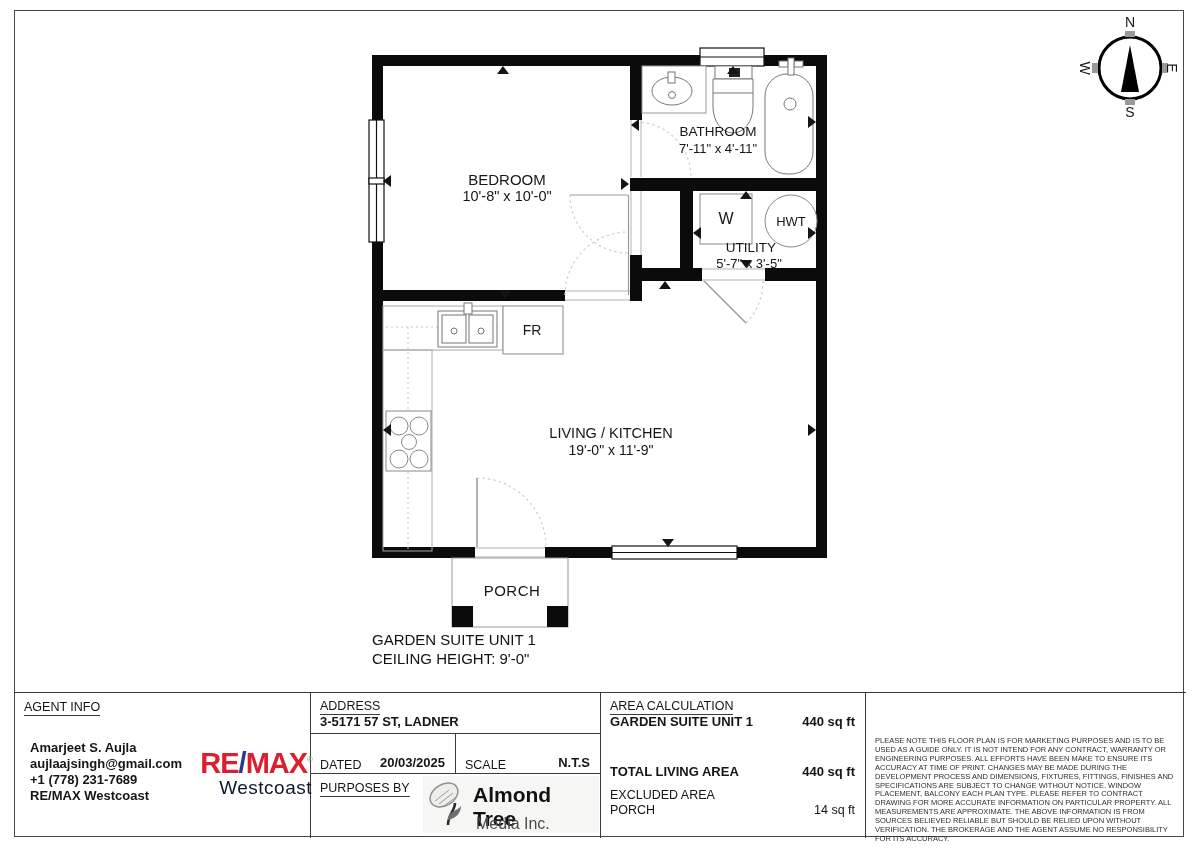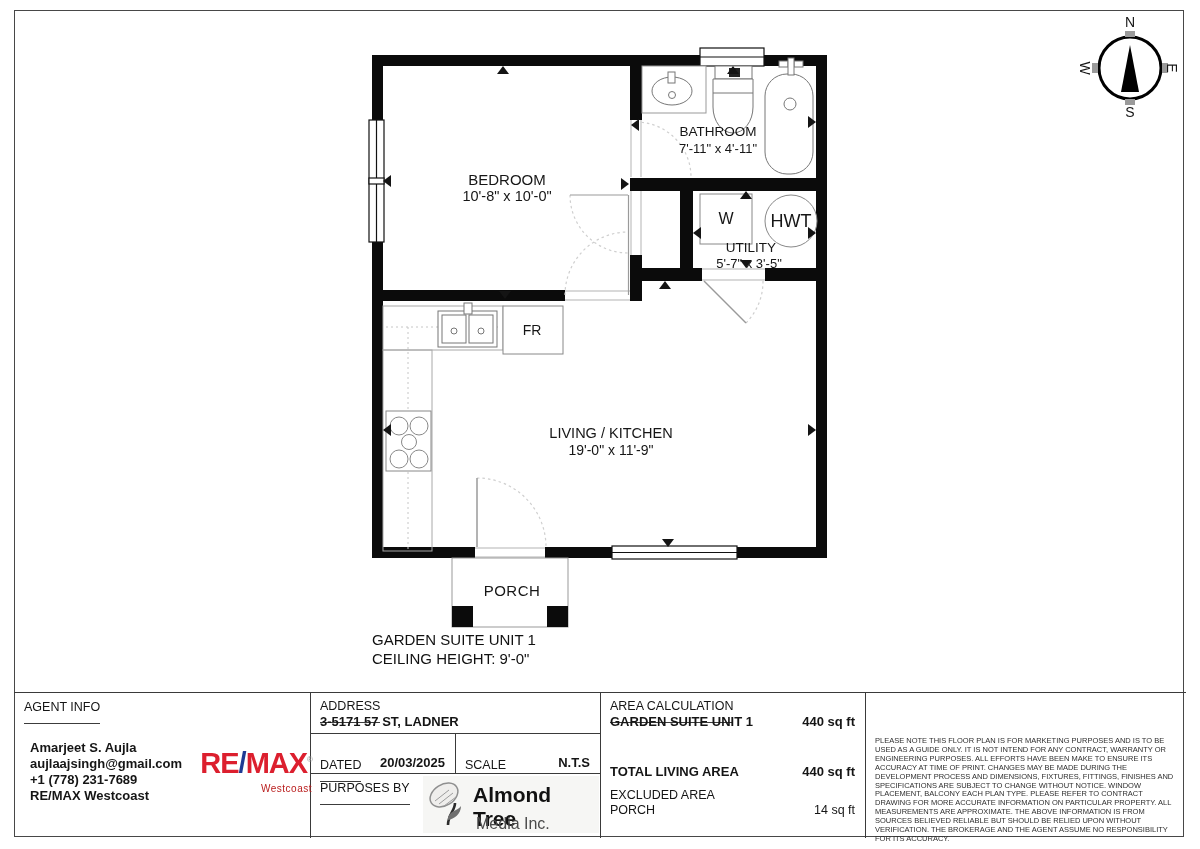--- a/index.html
+++ b/index.html
@@ -1,30 +1,30 @@
 <!DOCTYPE html>
 <html><head>
 <meta charset="utf-8">
 <style>
   html,body{margin:0;padding:0;background:#fff;}
   .page{position:relative;width:1200px;height:849px;background:#fff;overflow:hidden;
         font-family:"Liberation Sans","DejaVu Sans",sans-serif;color:#151515;}
   .abs{position:absolute;}
   .lbl{position:absolute;transform:translate(-50%,-50%);white-space:nowrap;color:#161616;}
   .rot90{transform:translate(-50%,-50%) rotate(90deg);}
-  .u{border-bottom:1px solid #3c3c3c;padding-bottom:9px;display:inline-block;}
+  .u{border-bottom:1px solid #3c3c3c;padding-bottom:1px;display:inline-block;}
   .b{font-weight:bold;}
   .vl{position:absolute;width:1.4px;background:#3a3a3a;}
   .hl{position:absolute;height:1.4px;background:#3a3a3a;}
   .pageborder{position:absolute;left:14px;top:10px;width:1170px;height:827px;
               border:1.6px solid #474747;box-sizing:border-box;}
   .cell-label{font-size:12.5px;}
   .right{text-align:right;}
   .remax-main{font-size:29px;font-weight:800;letter-spacing:-1px;line-height:28px;}
-  .remax-sub{font-size:10px;letter-spacing:.5px;color:#b91c1c;margin-top:6px;}
+  .remax-sub{font-size:19px;letter-spacing:.5px;color:#0f172a;margin-top:0px;}
   .almond-box{position:absolute;left:423px;top:776px;width:176px;height:57px;background:#f6f6f4;}
   .almond-t1{position:absolute;left:50px;top:7px;font-size:21px;font-weight:800;color:#111;}
   .almond-t2{position:absolute;left:53px;top:39px;font-size:16px;color:#4a4a4a;text-align:right;}
   .disclaimer{position:absolute;left:875px;top:737px;width:300px;font-size:7.5px;
               line-height:8.9px;color:#2e2e2e;}
   .caption{position:absolute;left:372px;top:630px;font-size:15px;line-height:19px;color:#111;}
 </style>
 </head>
 <body>
 
@@ -196,21 +196,21 @@
   <div class="lbl" style="left:718px;top:148px;font-size:13px">7'-11" x 4'-11"</div>
 
   <div class="lbl" style="left:751px;top:247px;font-size:13.5px">UTILITY</div>
   <div class="lbl" style="left:749px;top:263px;font-size:13px">5'-7" x 3'-5"</div>
 
   <div class="lbl" style="left:611px;top:433px;font-size:14.5px">LIVING / KITCHEN</div>
   <div class="lbl" style="left:611px;top:450px;font-size:14px">19'-0" x 11'-9"</div>
 
   <div class="lbl" style="left:532px;top:330px;font-size:14px">FR</div>
   <div class="lbl" style="left:726px;top:219px;font-size:16px">W</div>
-  <div class="lbl" style="left:791px;top:221px;font-size:18px">HWT</div>
+  <div class="lbl" style="left:791px;top:221px;font-size:13px">HWT</div>
   <div class="lbl" style="left:512px;top:590px;font-size:15px;letter-spacing:.5px">PORCH</div>
 
   <div class="caption">
     <div>GARDEN SUITE UNIT 1</div>
     <div>CEILING HEIGHT: 9'-0"</div>
   </div>
 
   <div class="hl" style="left:14px;top:692px;width:1172px"></div>
   <div class="vl" style="left:310px;top:692px;height:146px"></div>
   <div class="vl" style="left:600px;top:692px;height:146px"></div>

